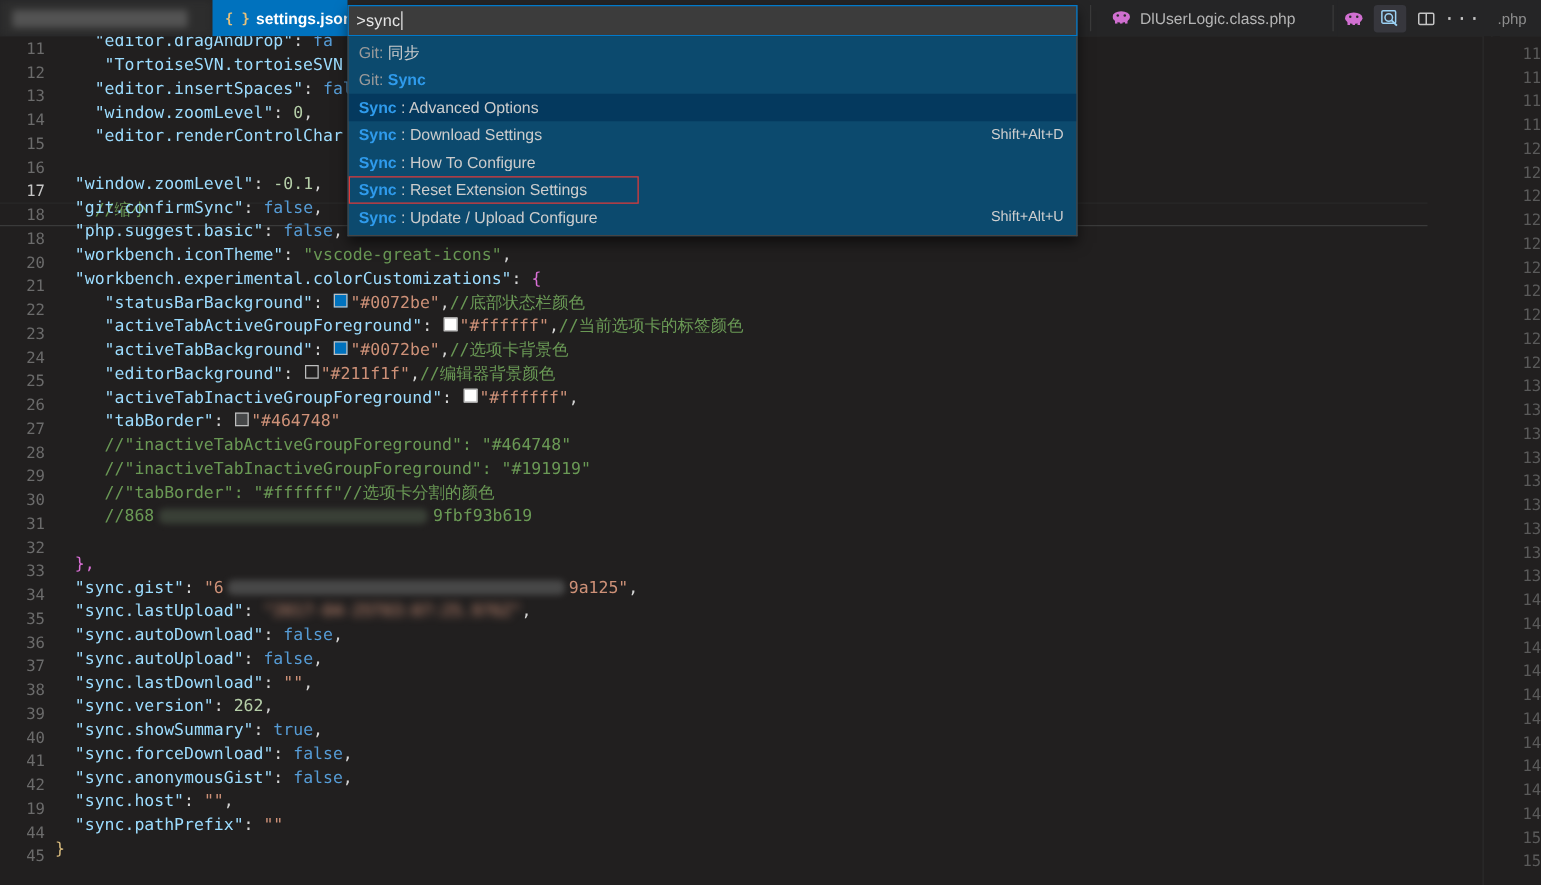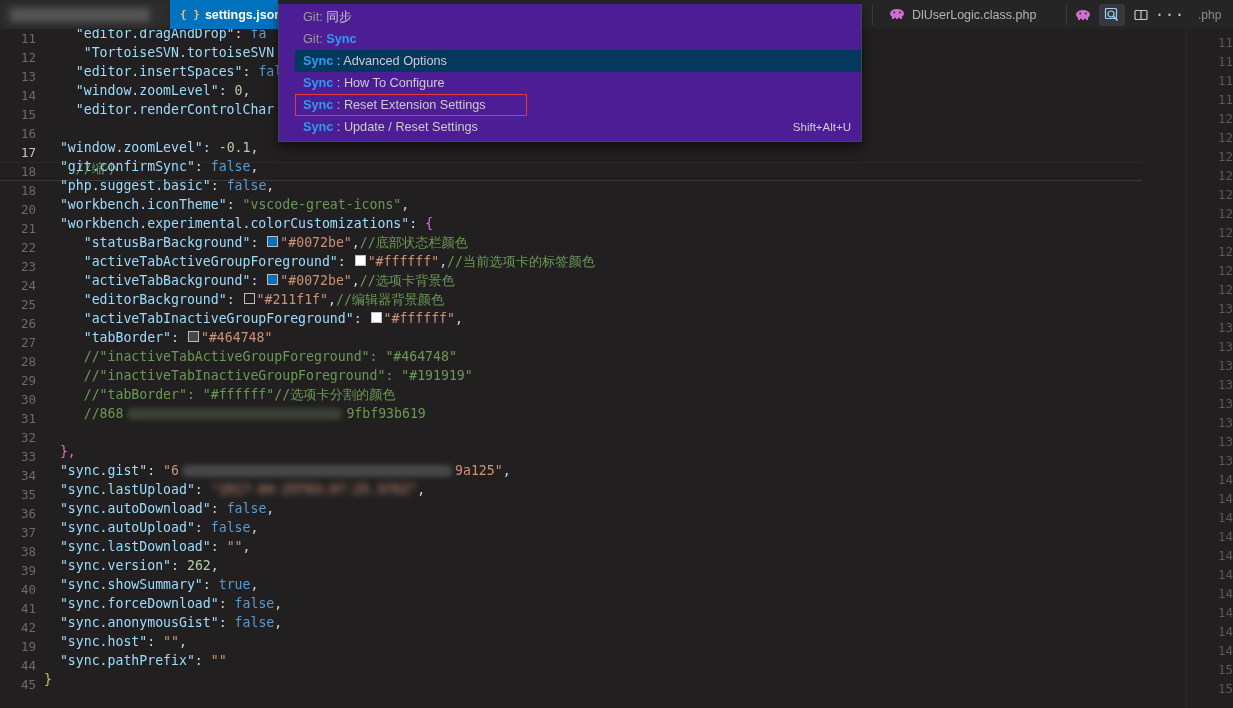--- a/index.html
+++ b/index.html
@@ -65,22 +65,22 @@
   }
   .qo-input{
     font-family:"Liberation Sans",sans-serif;font-size:13px;color:#e6e6e6;
     letter-spacing:.2px;position:relative;
   }
   .caret{
     display:inline-block;width:1px;height:15px;background:#e6e6e6;
     vertical-align:-3px;margin-left:1px;
   }
   .qo-list{
-    background:#4c1d95;border:1px solid #454545;border-top:none;box-sizing:border-box;
-    padding:2px 0 3px 16px;
+    background:#0c4a6e;border:1px solid #454545;border-top:none;box-sizing:border-box;
+    padding:2px 0 3px 0;
   }
   .qo-row{
     height:22px;display:flex;align-items:center;justify-content:space-between;
     padding:0 8px 0 8px;box-sizing:border-box;position:relative;
     font-family:"Liberation Sans",sans-serif;font-size:12.7px;color:#cccccc;
   }
   .qo-row.selected{background:#04395e;}
   .qo-row .lbl{white-space:nowrap;overflow:hidden;}
   .qo-row .hl{color:#2f9bec;font-weight:700;}
   .qo-row .dim{color:#9a9a9a;}
@@ -345,50 +345,57 @@
     <div class="rnum" style="top:536px;">14</div>
     <div class="rnum" style="top:555px;">14</div>
     <div class="rnum" style="top:574px;">14</div>
     <div class="rnum" style="top:593px;">14</div>
     <div class="rnum" style="top:612px;">14</div>
     <div class="rnum" style="top:631px;">15</div>
     <div class="rnum" style="top:650px;">15</div>
   </div>
 
   <div class="qo-wrap">
+    <div class="qo-input-row">
+      <span class="qo-input"><span>&gt;sync</span><span class="caret"></span></span>
+    </div>
     <div class="qo-list">
 
       <div class="qo-row">
         <span class="lbl"><span class="dim">Git:</span><span> 同步</span></span>
         <span class="kb"></span>
       </div>
 
       <div class="qo-row">
         <span class="lbl"><span class="dim">Git:</span><span class="hl"> Sync</span></span>
         <span class="kb"></span>
       </div>
 
       <div class="qo-row selected">
         <span class="lbl"><span class="hl">Sync</span><span> : Advanced Options</span></span>
         <span class="kb"></span>
       </div>
 
+      <div class="qo-row">
+        <span class="lbl"><span class="hl">Sync</span><span> : Download Settings</span></span>
+        <span class="kb">Shift+Alt+D</span>
+      </div>
 
       <div class="qo-row">
         <span class="lbl"><span class="hl">Sync</span><span> : How To Configure</span></span>
         <span class="kb"></span>
       </div>
 
       <div class="qo-row">
         <span class="lbl"><span class="hl">Sync</span><span> : Reset Extension Settings</span></span>
         <span class="kb"></span>
         <div class="annot-box"></div>
       </div>
 
       <div class="qo-row">
-        <span class="lbl"><span class="hl">Sync</span><span> : Update / Reset Settings</span></span>
+        <span class="lbl"><span class="hl">Sync</span><span> : Update / Upload Configure</span></span>
         <span class="kb">Shift+Alt+U</span>
       </div>
 
     </div>
   </div>
 
 </div>
 
 </body></html>

